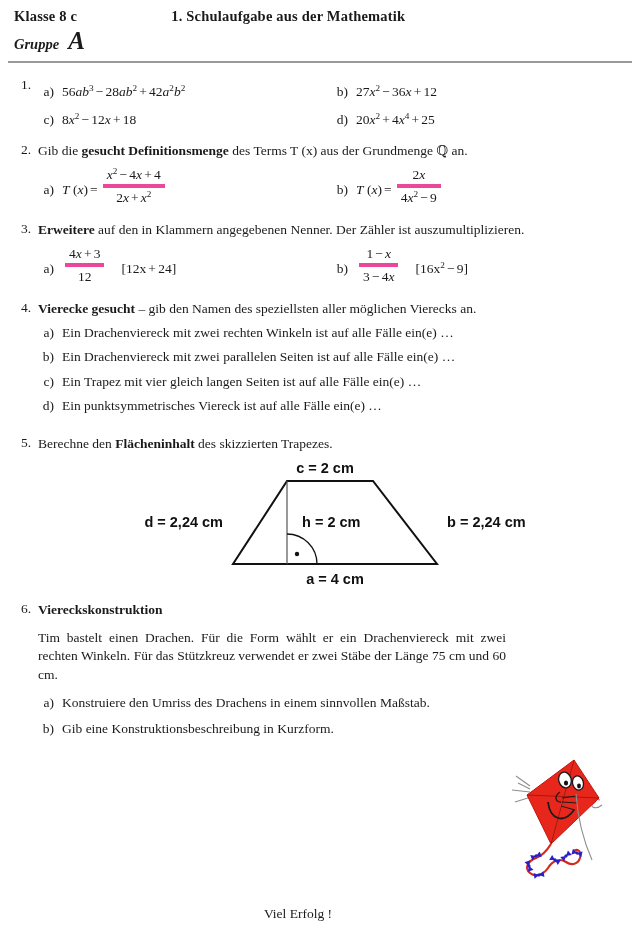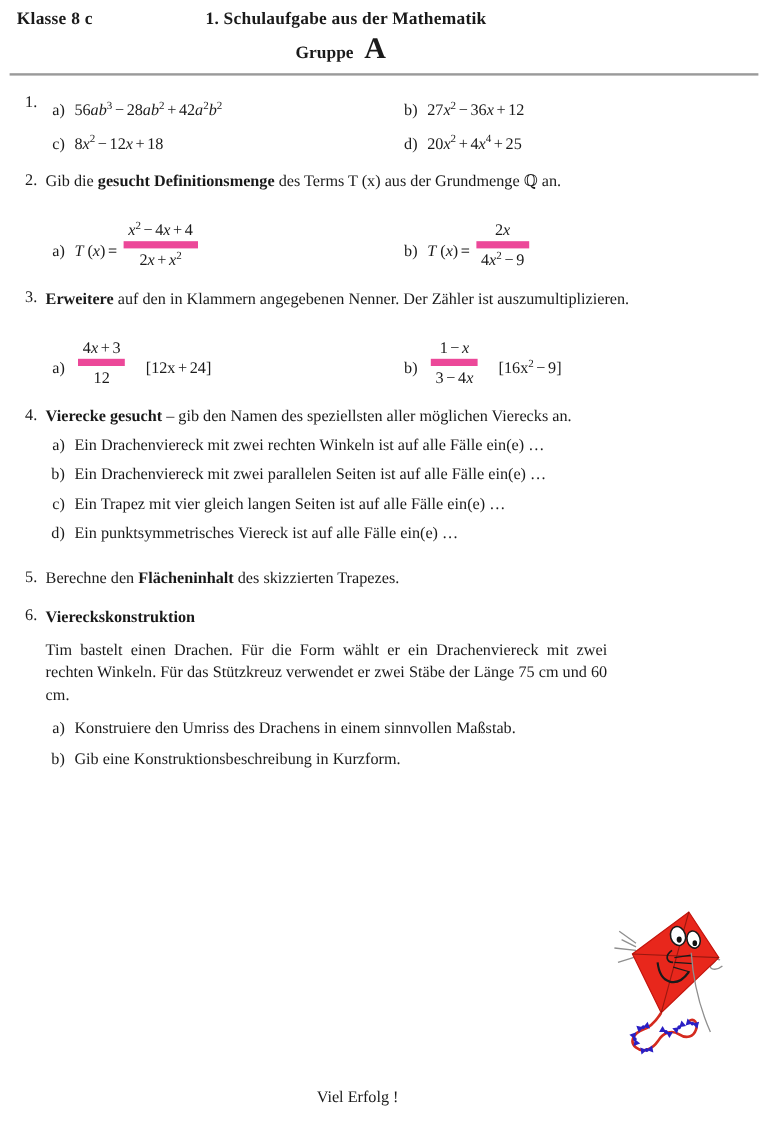--- a/index.html
+++ b/index.html
@@ -41,24 +41,25 @@
   }
   .exam-title {
     font-weight: bold;
     font-size: 14.5px;
     letter-spacing: .2px;
     white-space: nowrap;
     margin-left: 94px;
   }
   .header-row2 {
     display: flex;
-    justify-content: center;
+    justify-content: flex-start;
     align-items: baseline;
     margin-top: 3px;
     padding-right: 72px;
+    font-style: italic;
   }
   .gruppe-label {
     font-weight: bold;
     font-size: 14.5px;
   }
   .gruppe-letter {
     font-weight: bold;
     font-size: 25px;
     line-height: 1;
     margin-left: 9px;
@@ -124,23 +125,22 @@
 
   .frac {
     display: inline-block;
     vertical-align: -0.62em;
     text-align: center;
     margin: 0 3px;
   }
   .frac .num {
     display: block;
     padding: 0 4px 1px 4px;
-    border-bottom: 6px solid #ec4899;
+    border-bottom: 4px solid #ec4899;
     white-space: nowrap;
-    margin-top: 17px;
   }
   .frac .den {
     display: block;
     padding: 1px 4px 0 4px;
     white-space: nowrap;
   }
   .brk { font-style: normal; margin-left: 14px; white-space: nowrap; }
 
   
   .fig-trapez { width: 100%; display: block; }
@@ -298,20 +298,41 @@
     <div class="sp14"></div>
     <div class="sp6"></div>
 
     <div class="ex">
       <div class="ex-num">5.</div>
       <div class="ex-body">
         <div class="stem"><span>Berechne den </span><b>Flächeninhalt</b><span> des skizzierten Trapezes.</span></div>
       </div>
     </div>
 
+    <div style="margin-top:4px;">
+      <svg class="fig-trapez" viewBox="0 0 612 130" width="612" height="130" xmlns="http://www.w3.org/2000/svg">
+
+        <polygon points="219,107 423,107 359,24 273,24" fill="none" stroke="#111111" stroke-width="2"></polygon>
+
+        <line x1="273" y1="24" x2="273" y2="107" stroke="#555555" stroke-width="1.2"></line>
+
+        <path d="M 273 77 A 30 30 0 0 1 303 107" fill="none" stroke="#111111" stroke-width="1.3"></path>
+        <circle cx="283" cy="97" r="2.2" fill="#111111"></circle>
+
+        <text x="311" y="16" text-anchor="middle" font-family="Liberation Sans, sans-serif" font-size="14.5" fill="#111111" font-weight="600">c = 2 cm</text>
+
+        <text x="209" y="70" text-anchor="end" font-family="Liberation Sans, sans-serif" font-size="14.5" fill="#111111" font-weight="600">d = 2,24 cm</text>
+
+        <text x="288" y="70" text-anchor="start" font-family="Liberation Sans, sans-serif" font-size="14.5" fill="#111111" font-weight="600">h = 2 cm</text>
+
+        <text x="433" y="70" text-anchor="start" font-family="Liberation Sans, sans-serif" font-size="14.5" fill="#111111" font-weight="600">b = 2,24 cm</text>
+
+        <text x="321" y="127" text-anchor="middle" font-family="Liberation Sans, sans-serif" font-size="14.5" fill="#111111" font-weight="600">a = 4 cm</text>
+      </svg>
+    </div>
 
     <div class="sp14"></div>
 
     <div class="ex">
       <div class="ex-num">6.</div>
       <div class="ex-body" style="padding-right:0;">
         <div class="stem">
           <b>Viereckskonstruktion</b>
         </div>
         <div class="sp10"></div>

